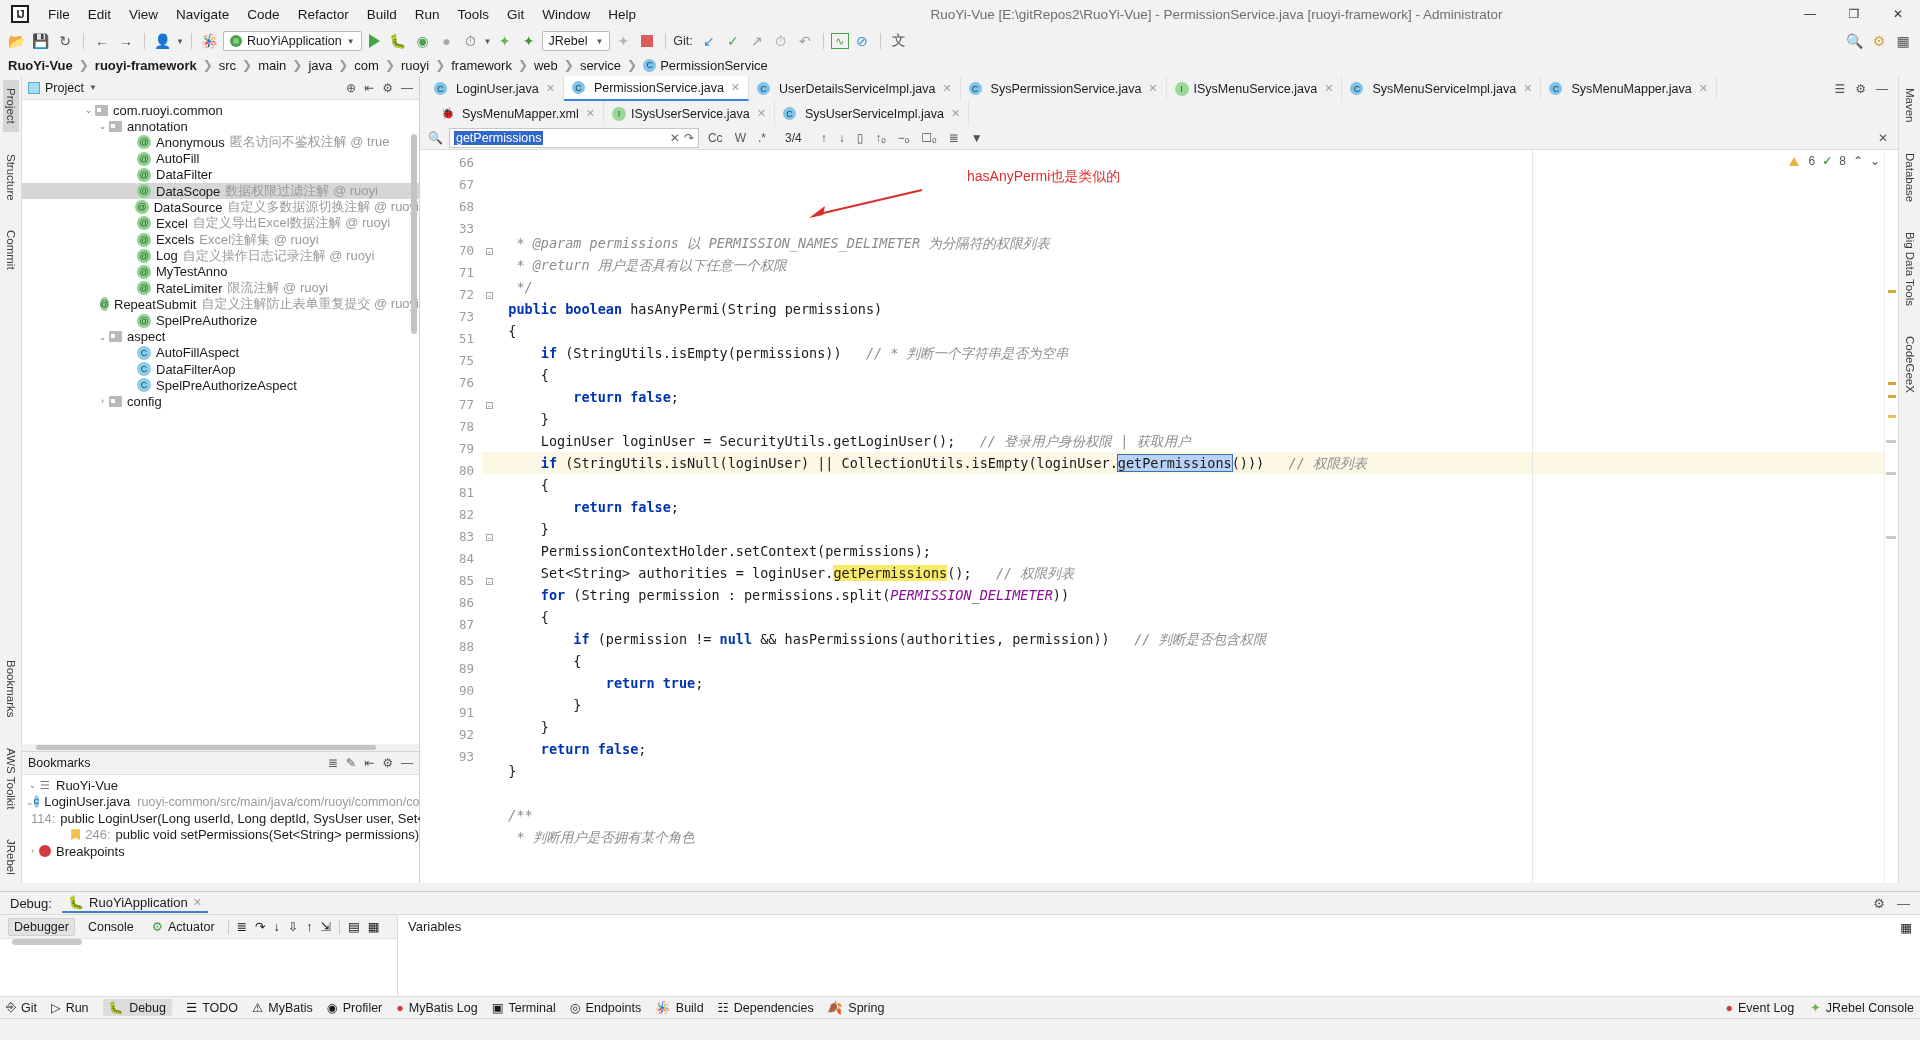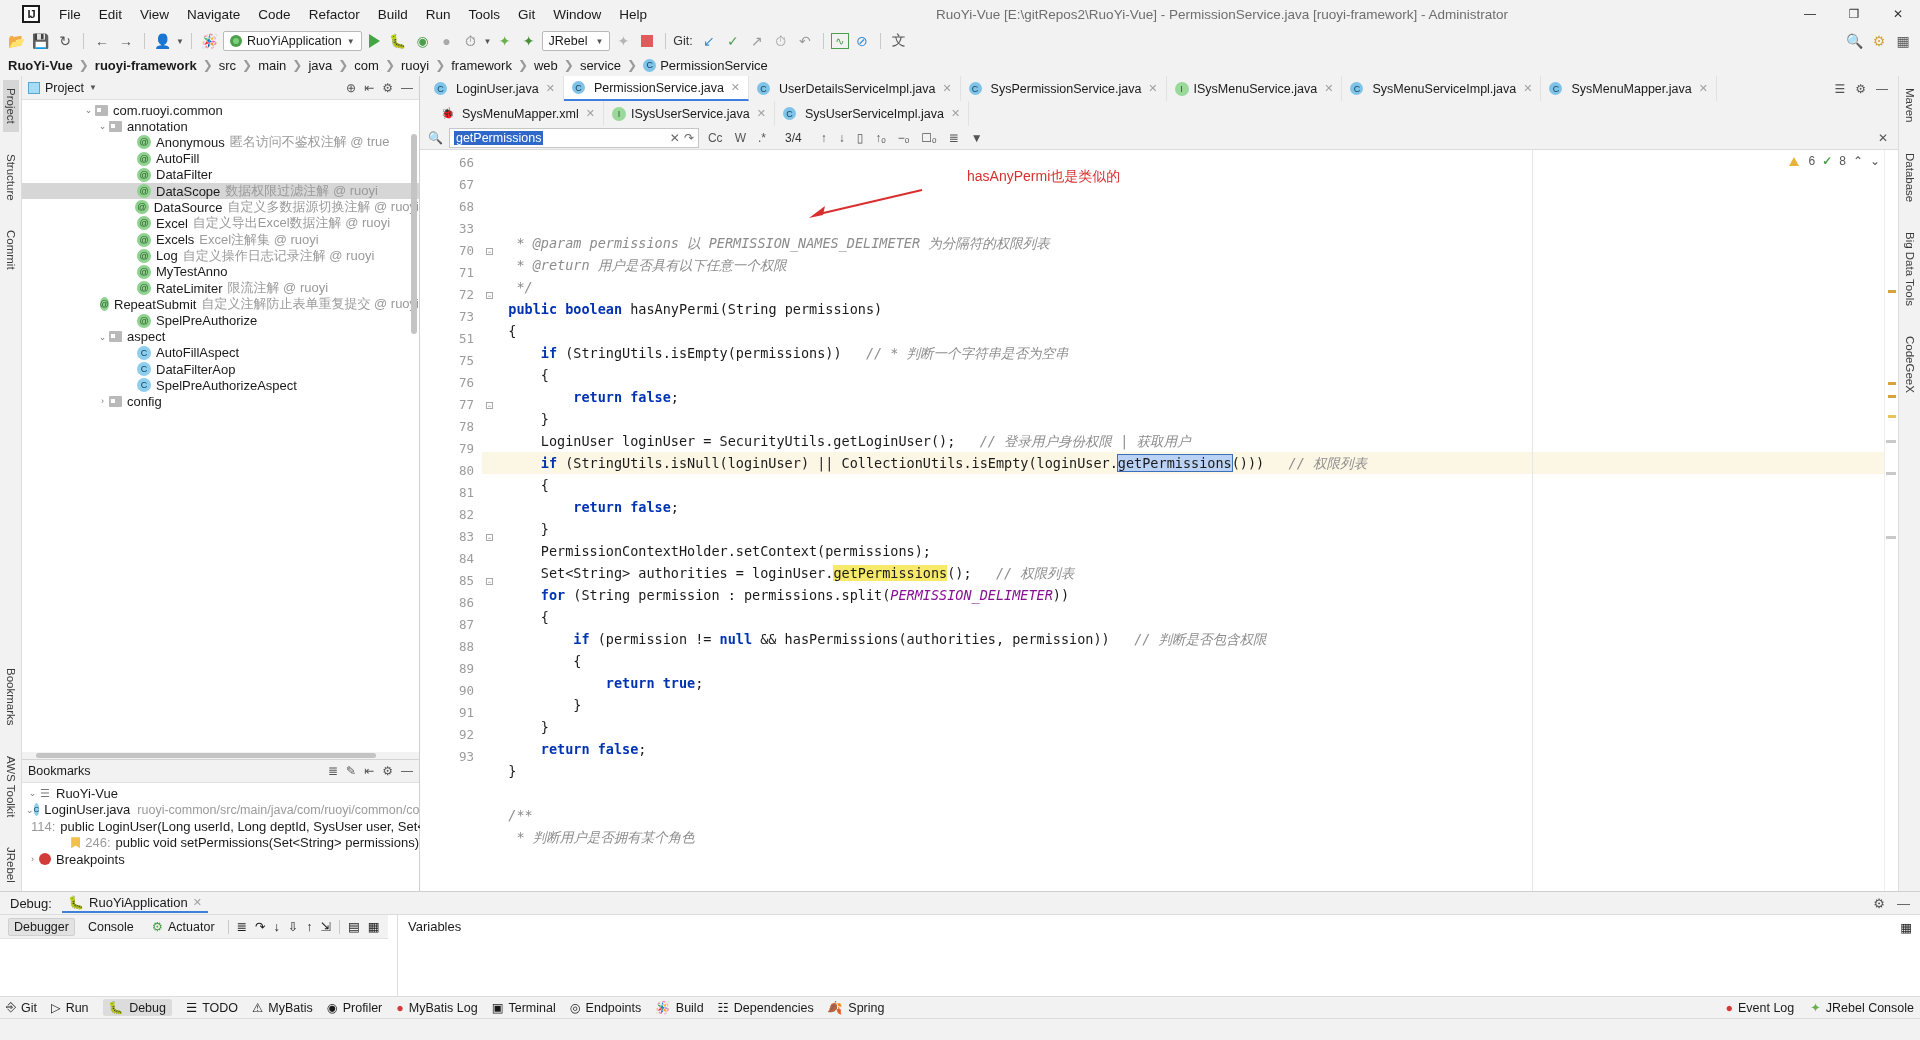--- a/index.html
+++ b/index.html
@@ -6,21 +6,21 @@
   html,body { width:1920px; height:1040px; overflow:hidden; }
   body {
     font-family: "Liberation Sans", sans-serif;
     font-size: 13px;
     color: #1a1a1a;
     background:#f2f2f2;
   }
   .ide { width:1920px; height:1040px; display:flex; flex-direction:column; background:#f2f2f2; }
 
   
-  .menubar { height:28px; display:flex; align-items:center; background:#f2f2f2; padding-left:22px; }
+  .menubar { height:28px; display:flex; align-items:center; background:#f2f2f2; padding-left:11px; }
   .ij-logo { width:18px; height:18px; background:#ffffff; border:2px solid #1b1b1b; color:#1b1b1b;
              font-size:11px; font-weight:bold; display:flex; align-items:center; justify-content:center;
              margin-right:10px; letter-spacing:-1px;}
   .menu-item { padding:2px 9px; font-size:13.5px; color:#1a1a1a; }
   .win-title { flex:1; text-align:center; color:#6e6e6e; font-size:13.5px; white-space:nowrap; }
   .win-ctl { display:flex; align-items:center; }
   .win-btn { width:44px; height:28px; display:flex; align-items:center; justify-content:center; font-size:12px; color:#333; }
 
   
   .toolbar { height:26px; display:flex; align-items:center; padding:0 6px; background:#f2f2f2; gap:2px; }
@@ -137,27 +137,27 @@
   .rmargin { position:absolute; top:0; bottom:0; width:1px; background:#e6e6e6; }
 
   .errstrip { width:14px; background:#fff; position:relative; border-left:1px solid #eee;}
   .es-mark { position:absolute; right:2px; width:10px; height:3px; }
   .insp-top { position:absolute; top:4px; right:18px; display:flex; align-items:center; gap:7px; font-size:12px; color:#555;}
   .warn-tri { width:0;height:0;border-left:5px solid transparent;border-right:5px solid transparent;
               border-bottom:9px solid #e8b33a; display:inline-block; margin-right:2px;}
   .chk-g { color:#4c9f4c; font-weight:bold; }
 
   
-  .debugpane { height:105px; background:#f2f2f2; border-top:1px solid #cfcfcf; display:flex; flex-direction:column;}
+  .debugpane { height:105px; background:#f2f2f2; border-top:1px solid #cfcfcf; display:flex; flex-direction:column;margin-top:8px;}
   .dbg-head { height:22px; display:flex; align-items:center; padding:0 10px; font-size:13px; gap:10px;}
   .dbg-tab { display:flex; align-items:center; gap:5px; padding:1px 6px; }
   .dbg-tab.active { border-bottom:2px solid #3c7fdc; }
   .dbg-head-right { margin-left:auto; display:flex; gap:12px; color:#555; }
   .dbg-body { flex:1; display:flex; background:#fff; border-top:1px solid #dcdcdc;}
-  .dbg-left { width:398px; border-right:1px solid #dcdcdc; display:flex; flex-direction:row;}
+  .dbg-left { width:398px; border-right:1px solid #dcdcdc; display:flex; flex-direction:column;}
   .dbg-toolbar { height:24px; display:flex; align-items:center; gap:8px; padding:0 8px; background:#f2f2f2;
                  font-size:12.5px; border-bottom:1px solid #e2e2e2;}
   .dbg-t { display:flex; align-items:center; gap:5px; padding:1px 5px; }
   .dbg-t.active { background:#e2e2e2; border:1px solid #cfcfcf; border-radius:2px;}
   .dbg-sep { width:1px;height:14px;background:#c9c9c9;}
   .frames-lbl { padding:4px 10px; font-size:13px; color:#1a1a1a;}
   .vars-lbl { padding:4px 10px; font-size:13px; color:#1a1a1a;}
   .dbg-right { flex:1; background:#fff;}
   .mini-scroll { height:6px; margin:0 12px; background:#c9c9c9; border-radius:3px; width:70px;}
 

